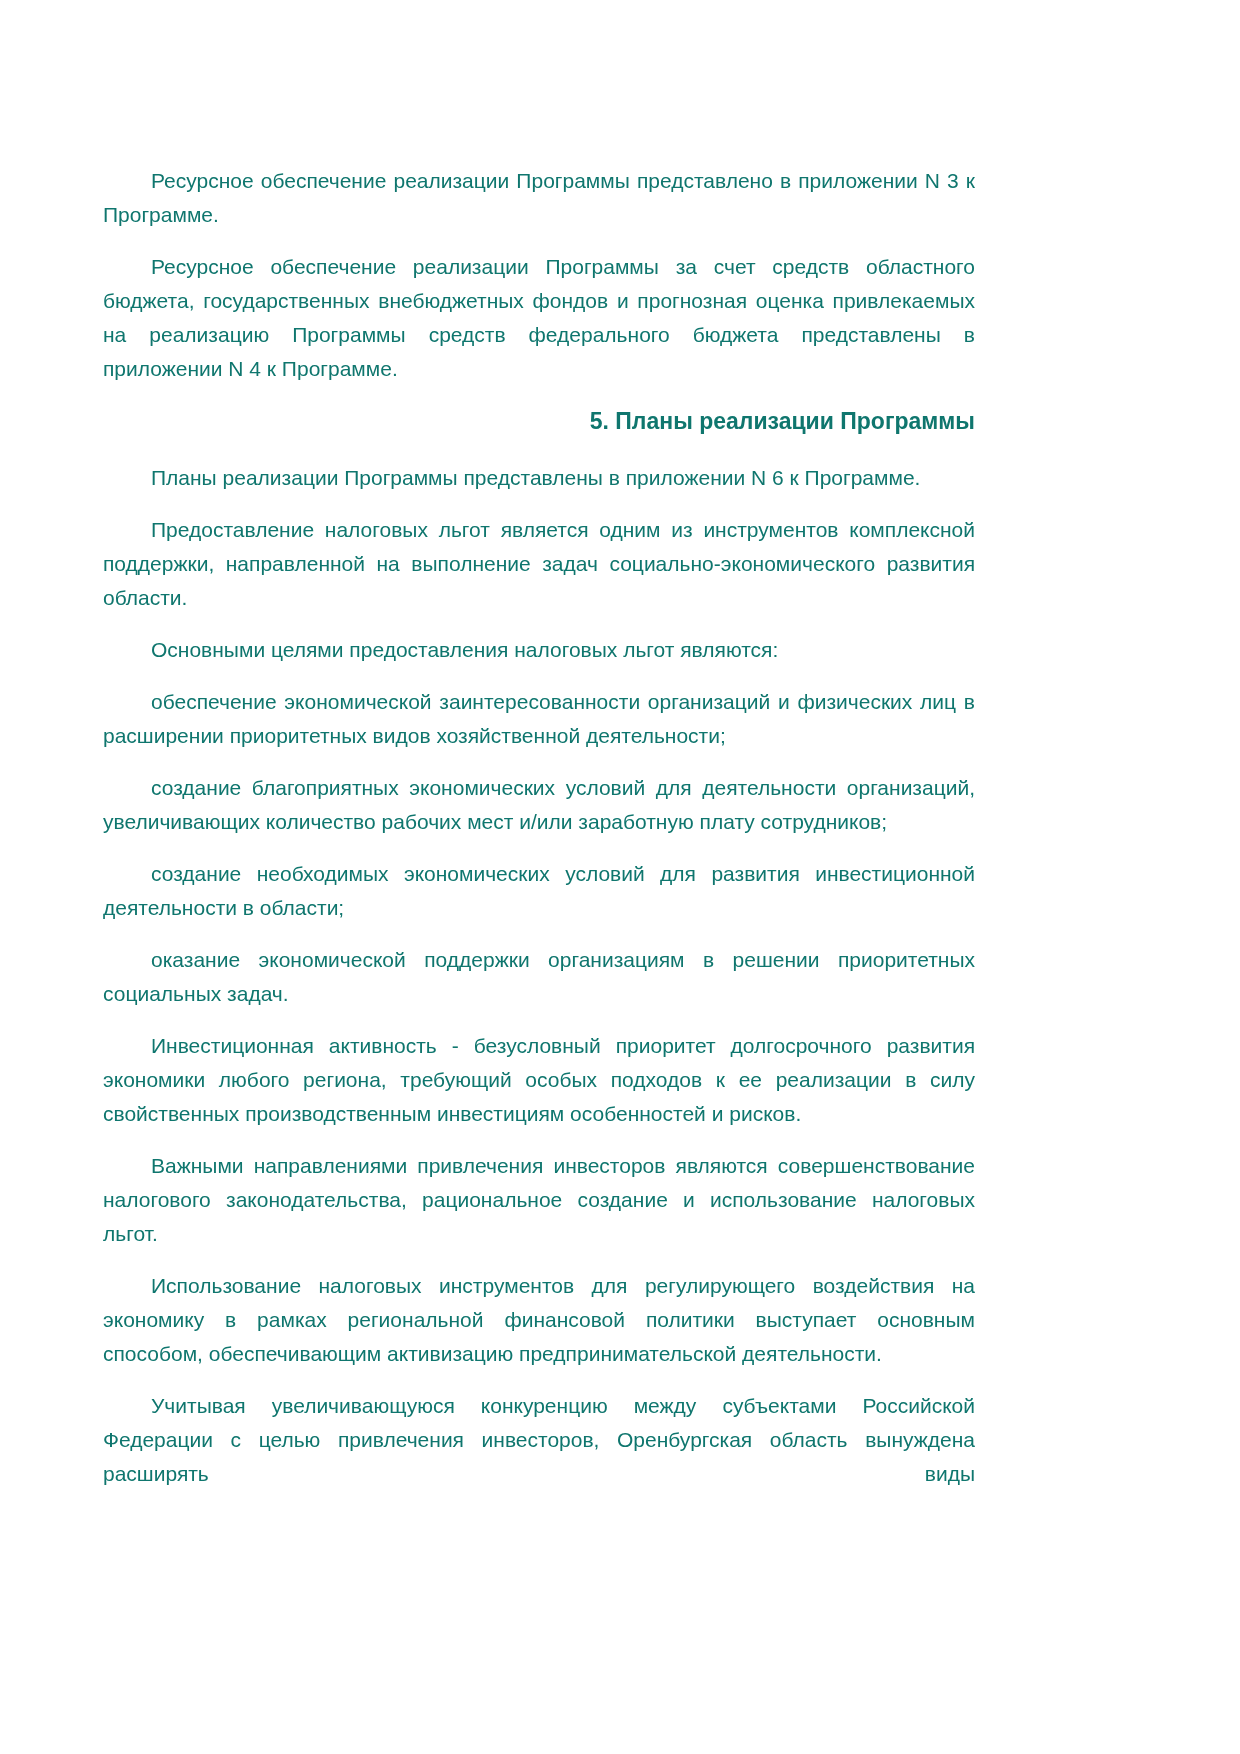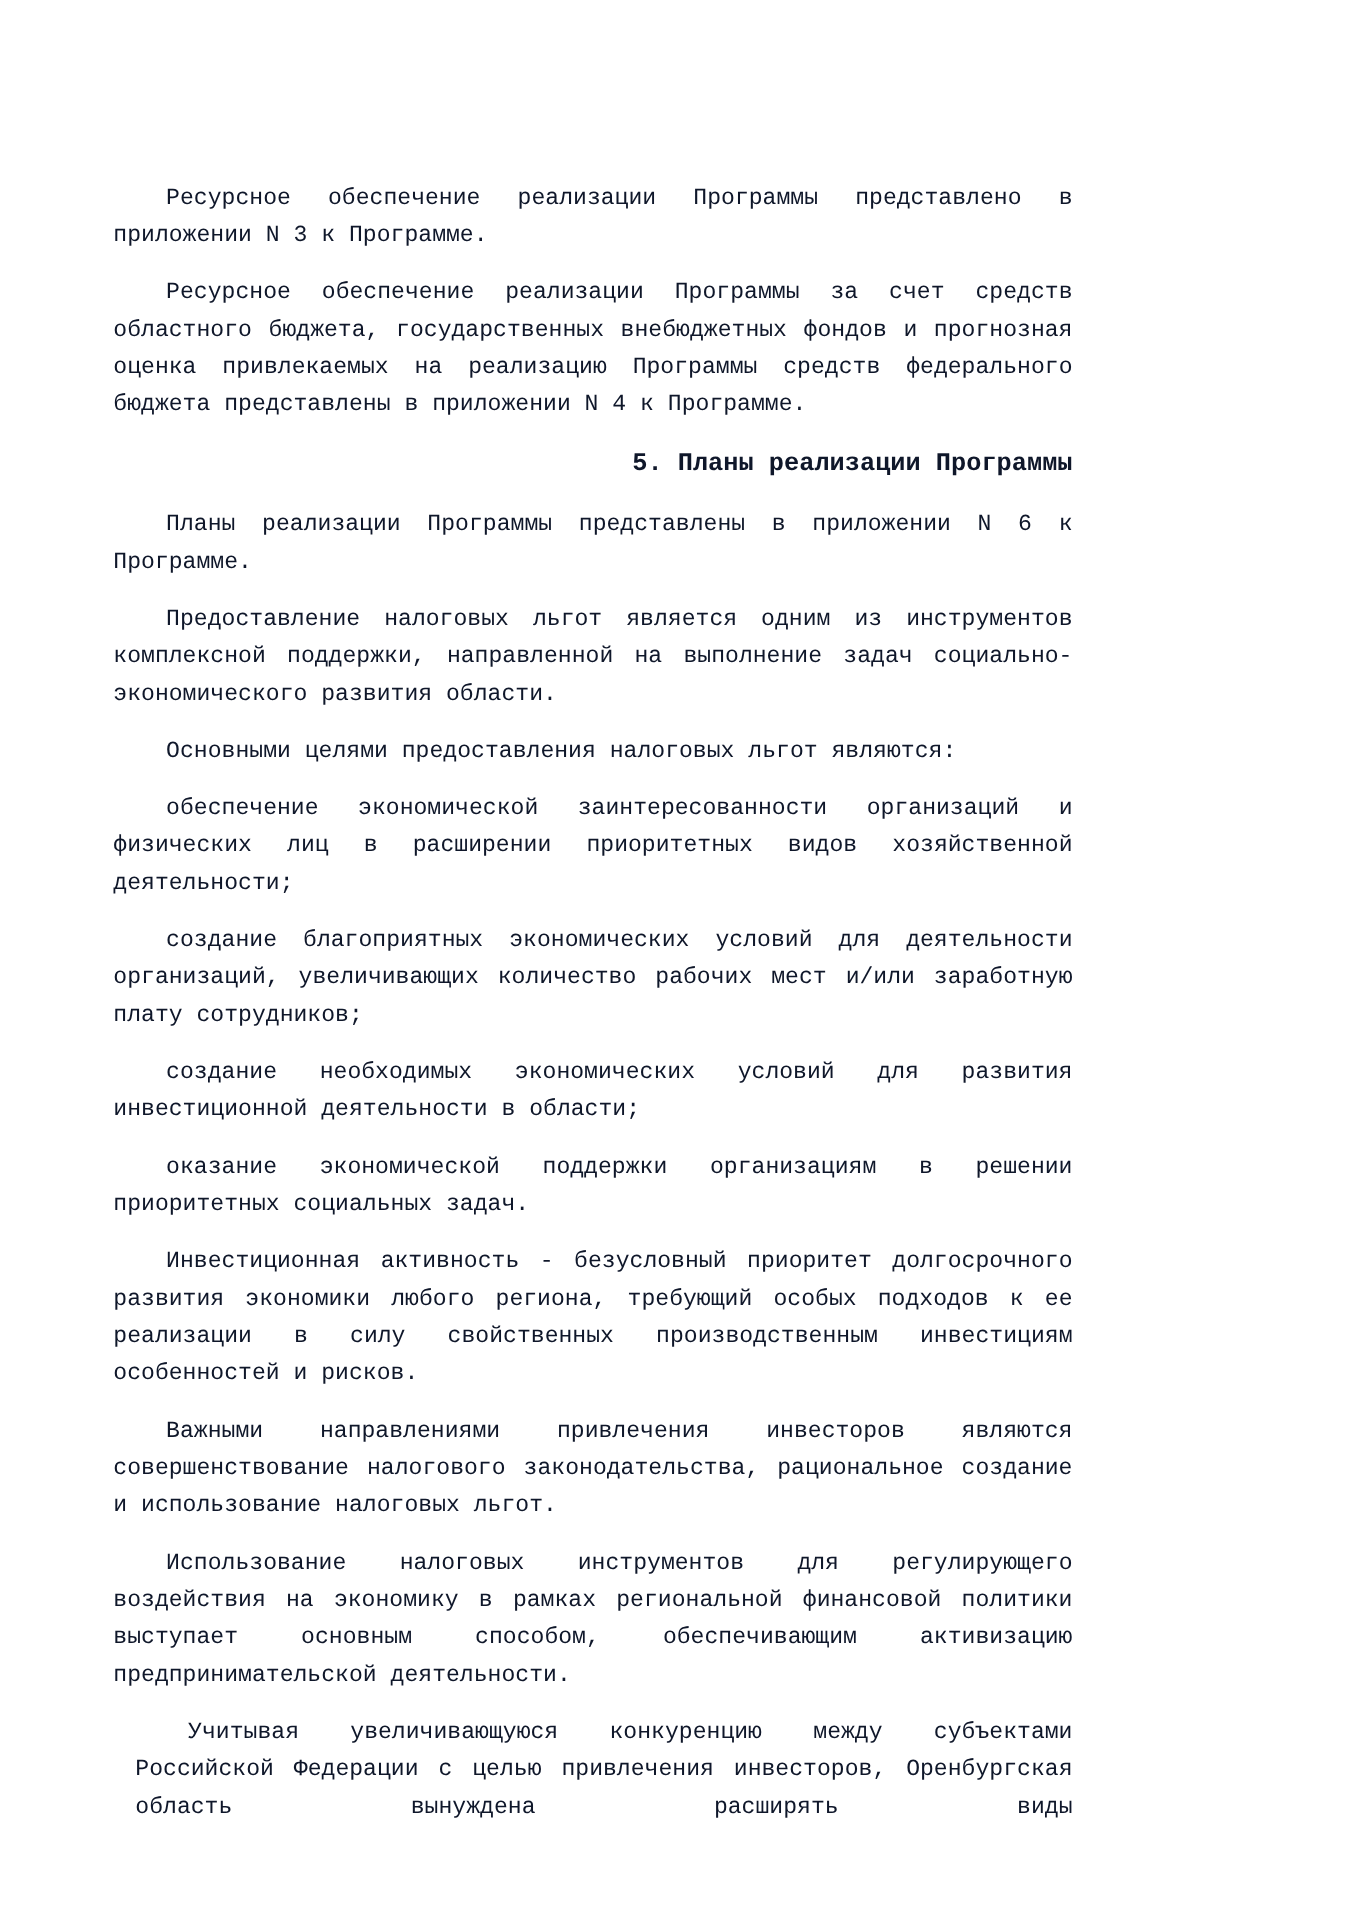--- a/index.html
+++ b/index.html
@@ -5,35 +5,34 @@
   html, body {
     margin: 0;
     padding: 0;
     background: #ffffff;
   }
   .page {
     width: 1060px;
     height: 1754px;
     box-sizing: border-box;
     background: #ffffff;
-    color: #0f172a;
-    font-family: Liberation Mono, monospace;
+    color: #0f766e;
+    font-family: Liberation Sans, sans-serif;
     padding: 164px 85px 0 103px;
     overflow: hidden;
   }
   .para {
     font-size: 21px;
     line-height: 34px;
     text-align: justify;
     text-indent: 48px;
     margin: 0 0 18px 0;
   }
   .para-justify-last {
     text-align-last: justify;
-    margin-left: 20px;
   }
   .heading {
     font-size: 23px;
     line-height: 35px;
     font-weight: bold;
     text-align: right;
     text-indent: 0;
     white-space: pre-line;
     margin: 16px 0 22px 0;
   }

